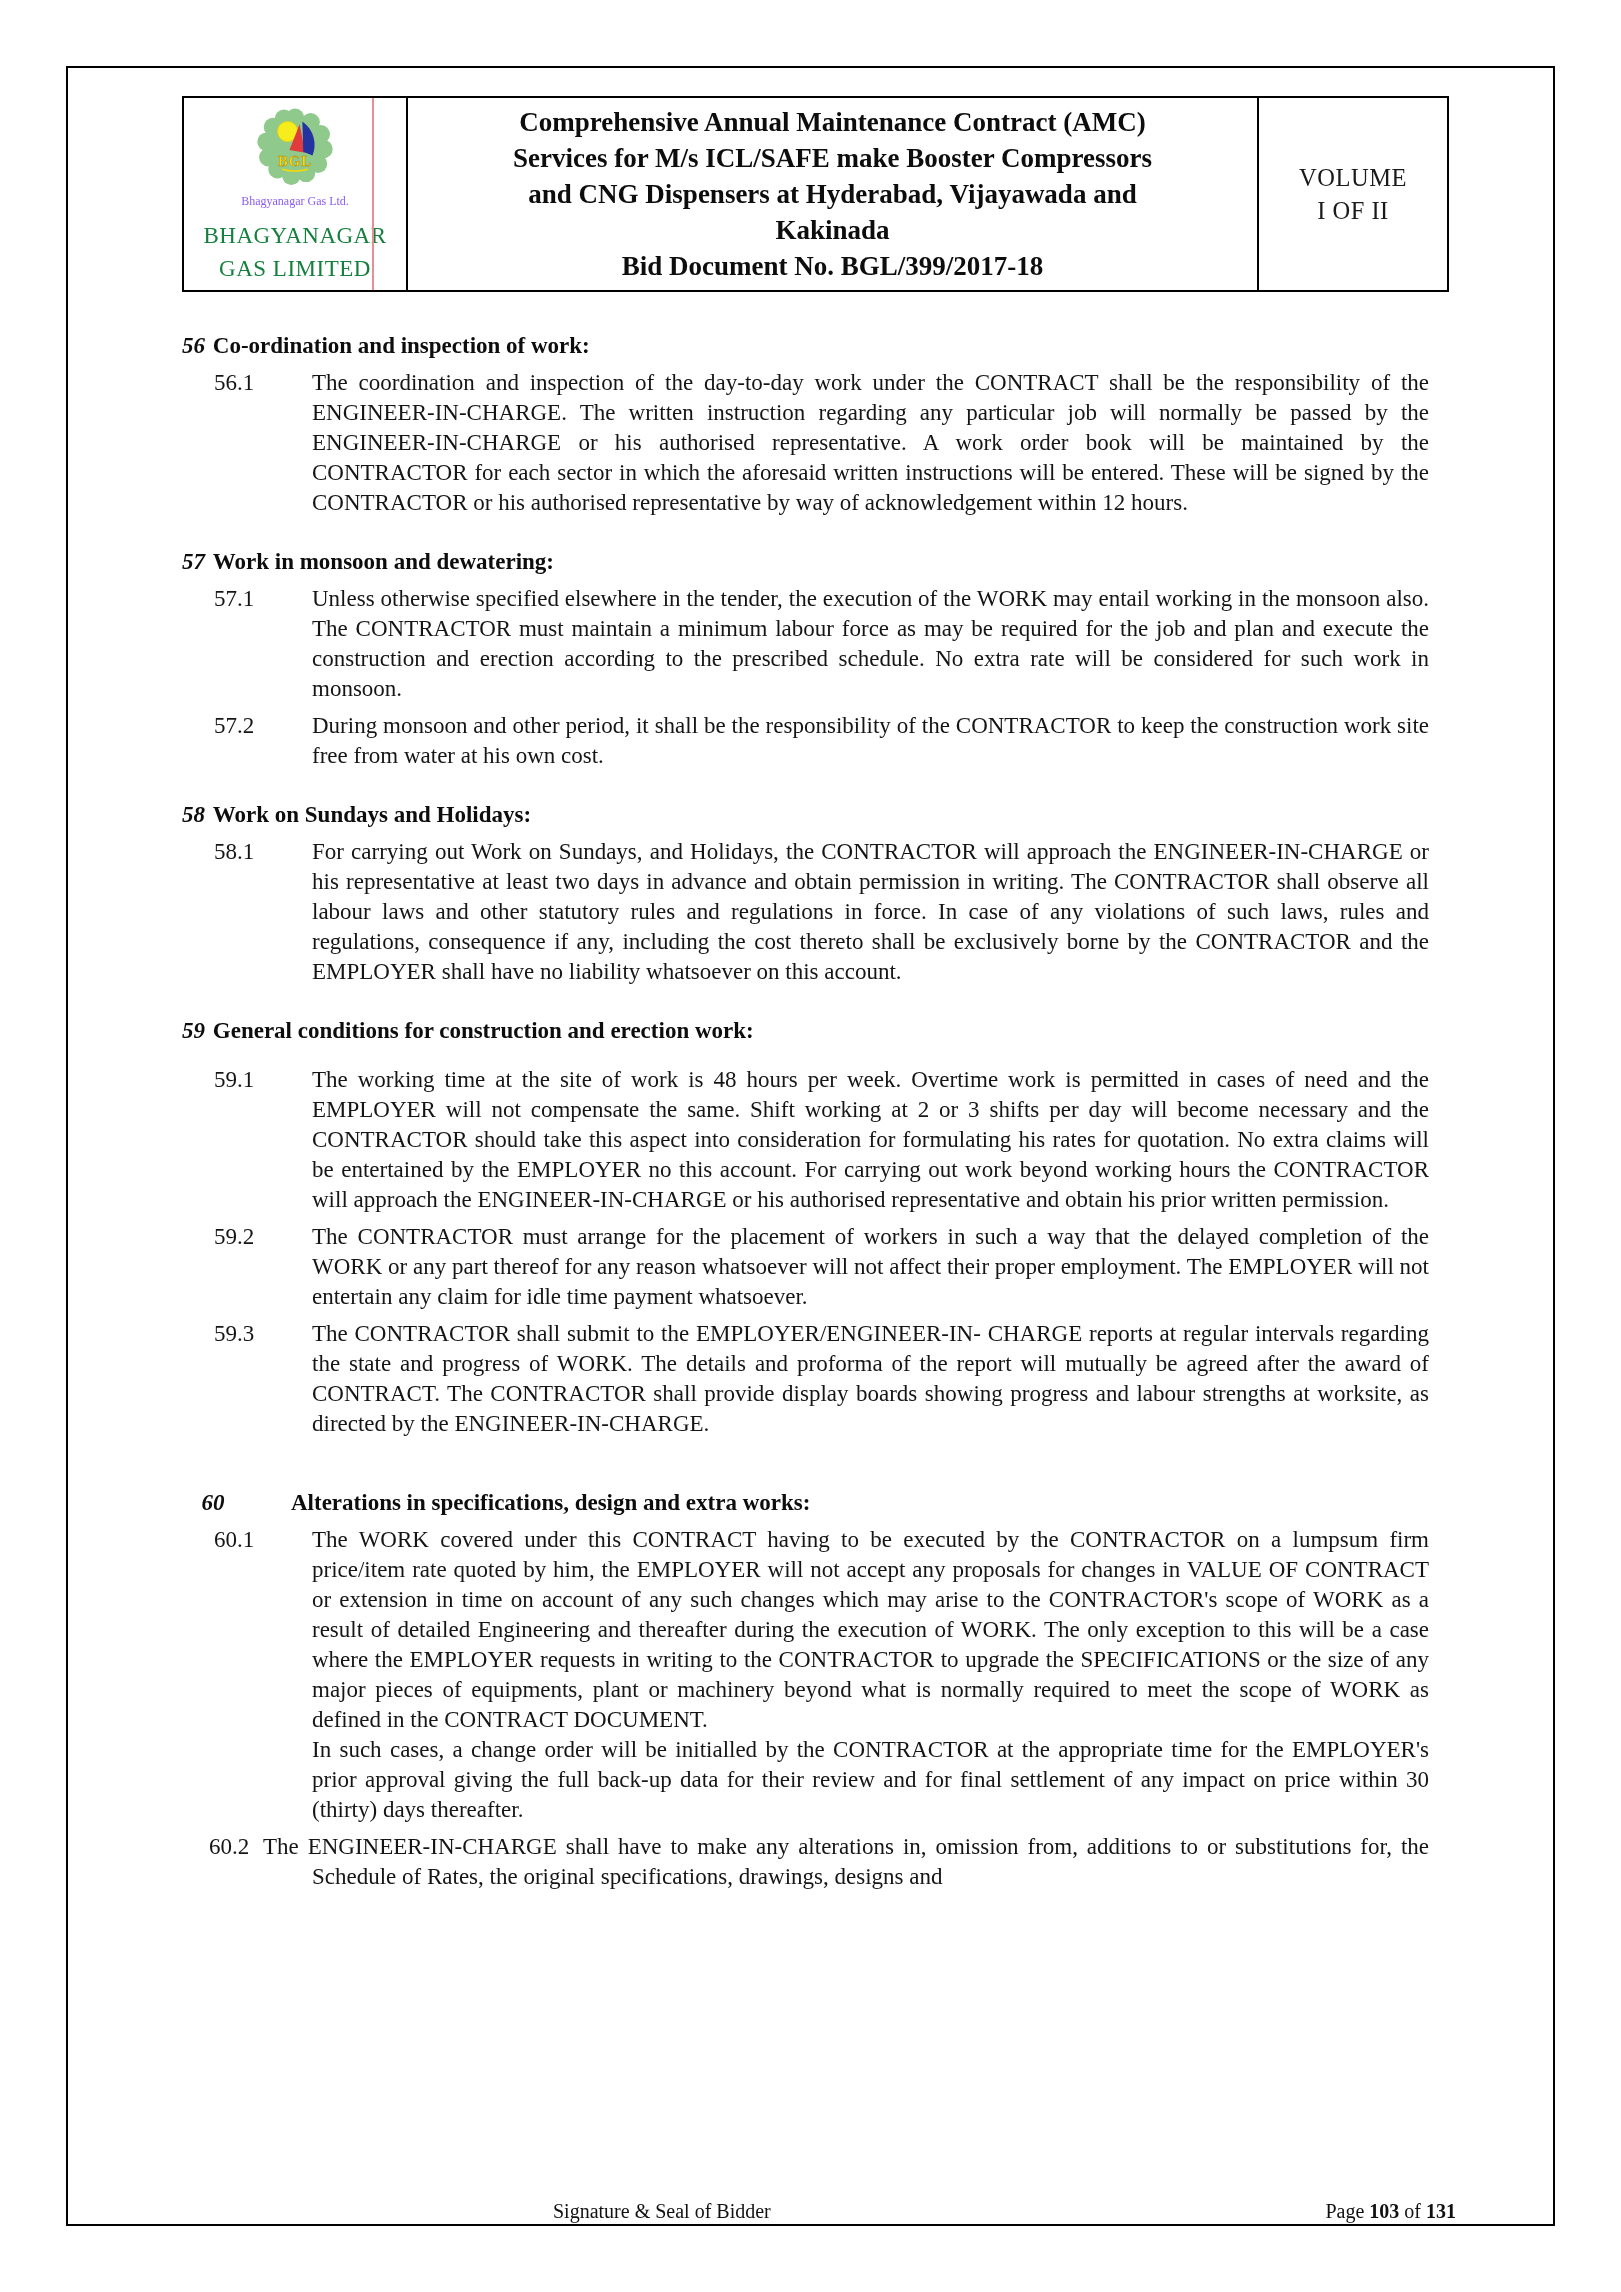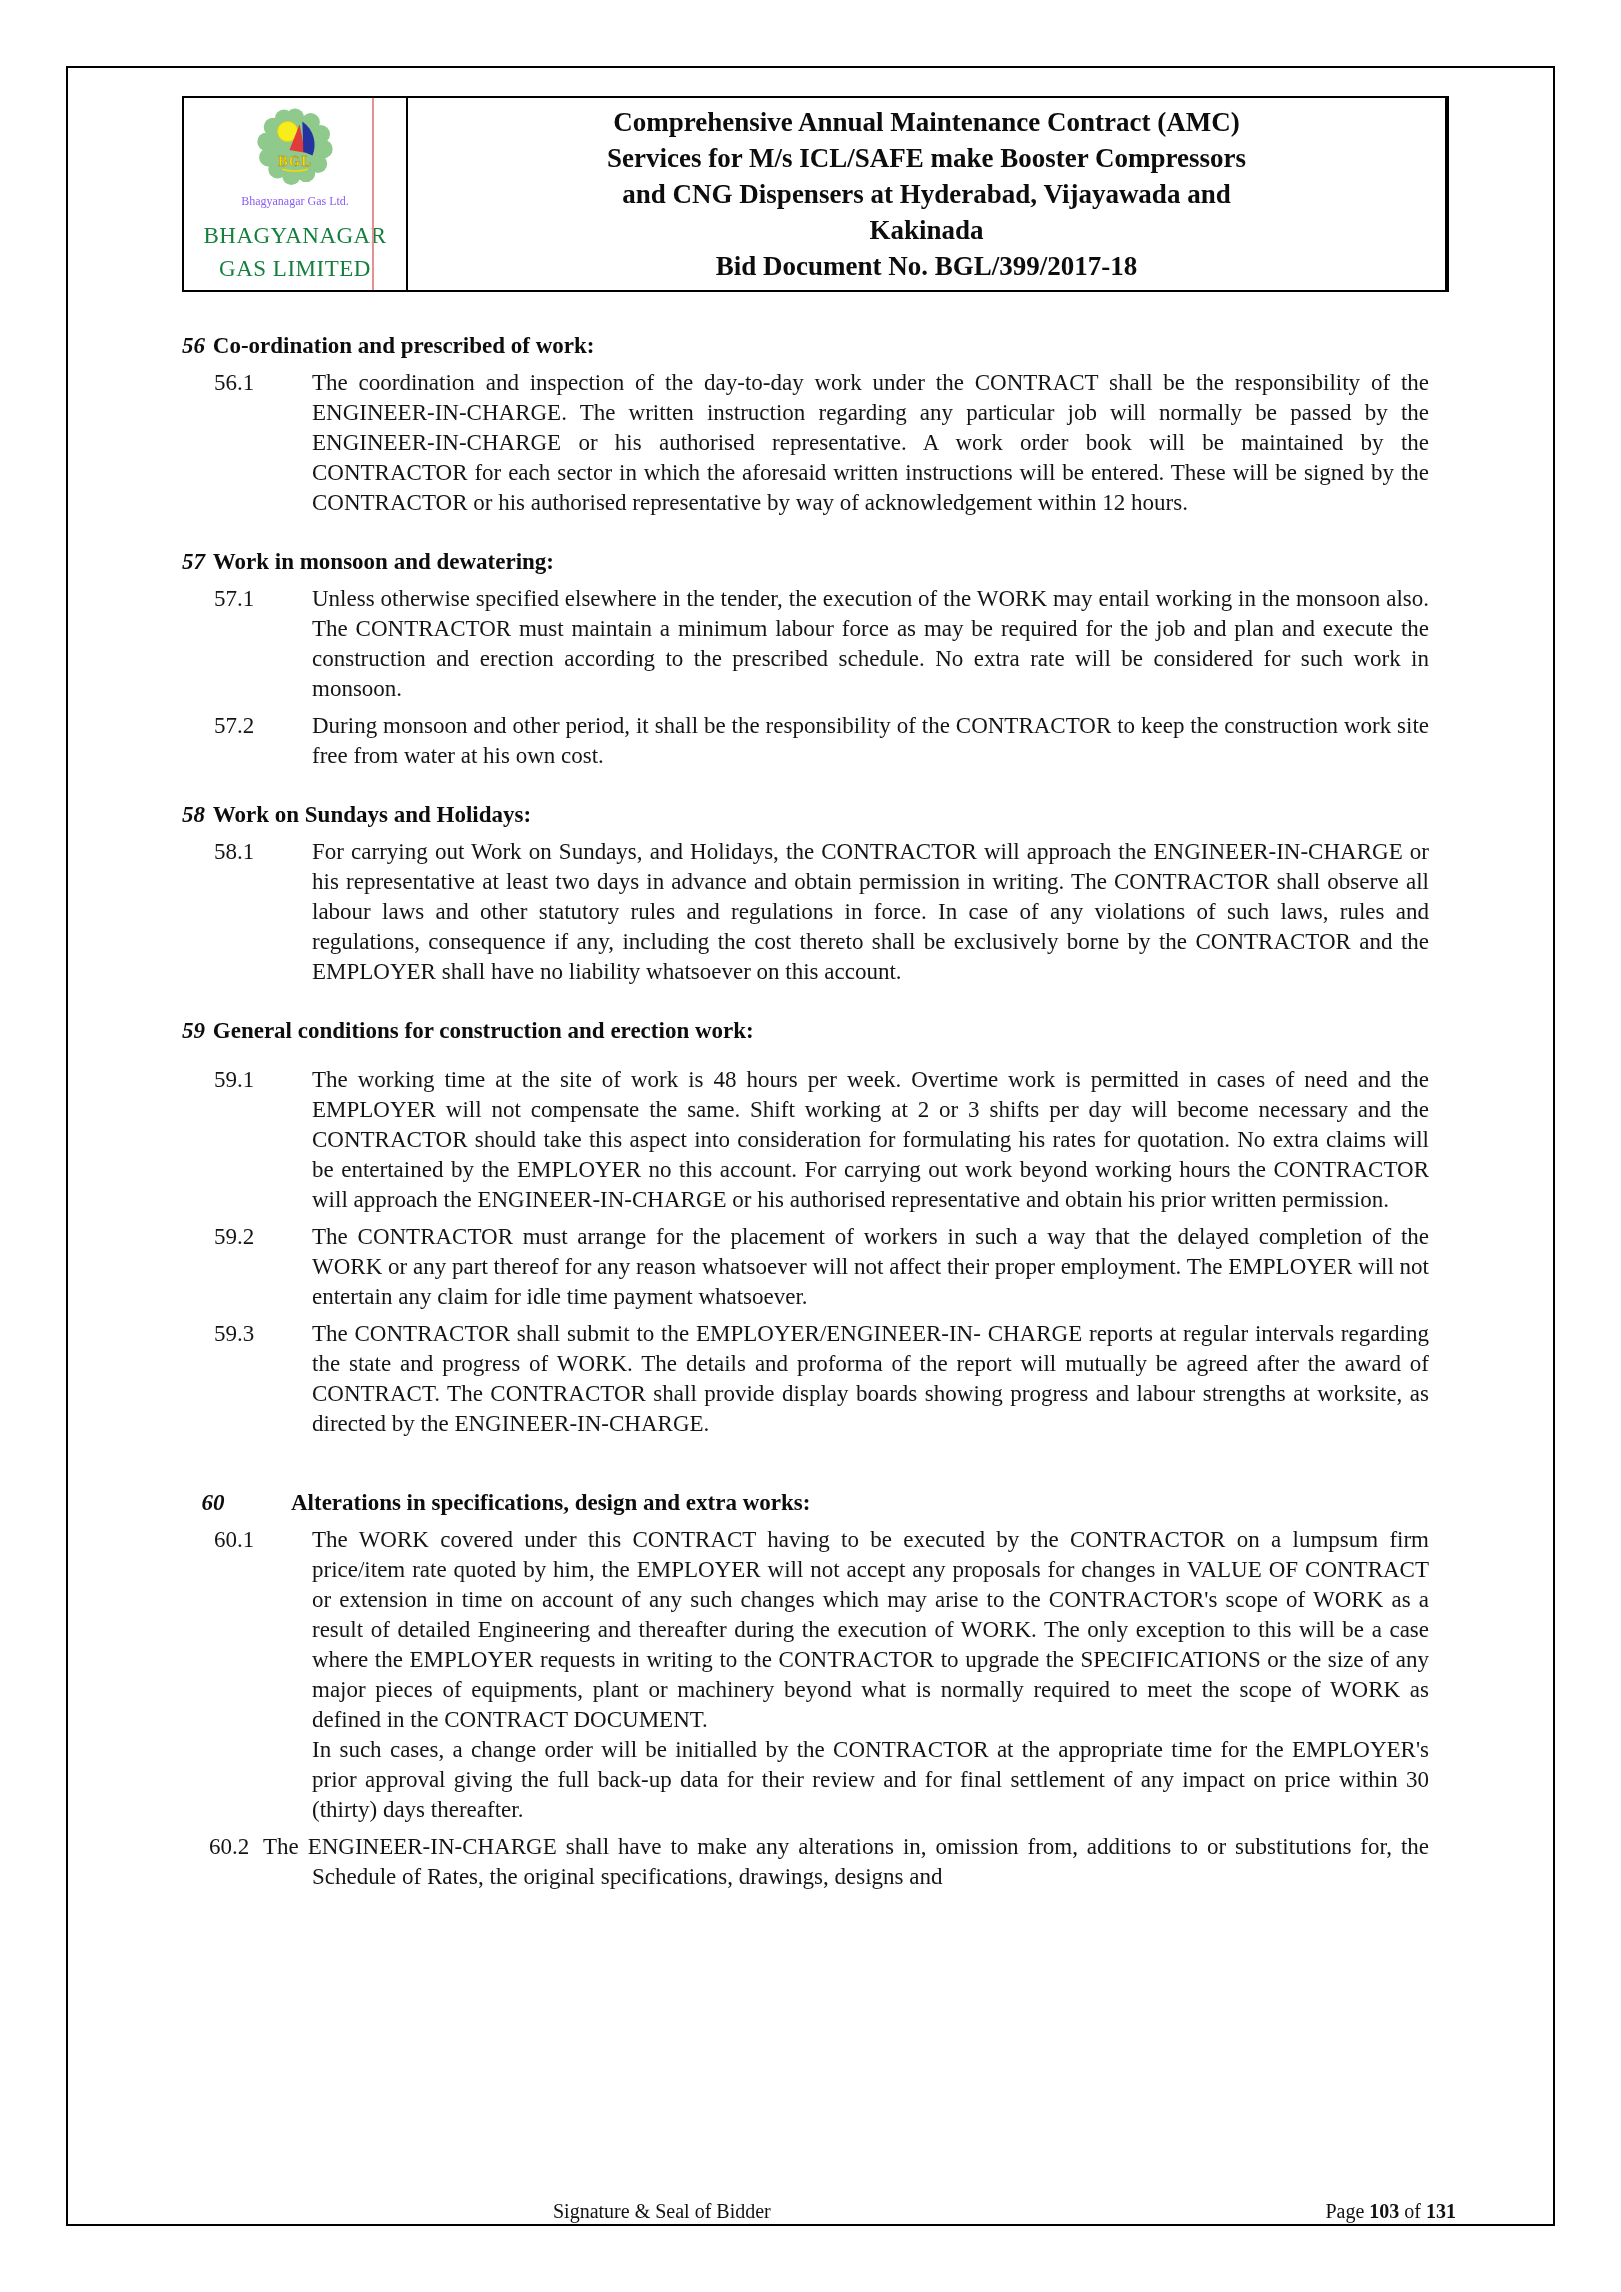--- a/index.html
+++ b/index.html
@@ -90,26 +90,30 @@
     </div>
 
     <div class="cell title-cell">
       <div class="title-line">Comprehensive Annual Maintenance Contract (AMC)</div>
       <div class="title-line">Services for M/s ICL/SAFE make Booster Compressors</div>
       <div class="title-line">and CNG Dispensers at Hyderabad, Vijayawada and</div>
       <div class="title-line">Kakinada</div>
       <div class="bid-line">Bid Document No. BGL/399/2017-18</div>
     </div>
 
+    <div class="cell volume-cell">
+      <div>VOLUME</div>
+      <div>I OF II</div>
+    </div>
   </div>
 
   <div class="content">
 
     <div class="section">
-      <div class="section-heading"><span class="h-num">56</span><span>Co-ordination and prescribed of work:</span></div>
+      <div class="section-heading"><span class="h-num">56</span><span>Co-ordination and inspection of work:</span></div>
       <div class="clause">
         <span class="num">56.1</span>
         <span>The coordination and inspection of the day-to-day work under the CONTRACT shall be the responsibility of the ENGINEER-IN-CHARGE. The written instruction regarding any particular job will normally be passed by the ENGINEER-IN-CHARGE or his authorised representative. A work order book will be maintained by the CONTRACTOR for each sector in which the aforesaid written instructions will be entered. These will be signed by the CONTRACTOR or his authorised representative by way of acknowledgement within 12 hours.</span>
       </div>
     </div>
 
     <div class="section">
       <div class="section-heading"><span class="h-num">57</span><span>Work in monsoon and dewatering:</span></div>
       <div class="clause">
         <span class="num">57.1</span>

